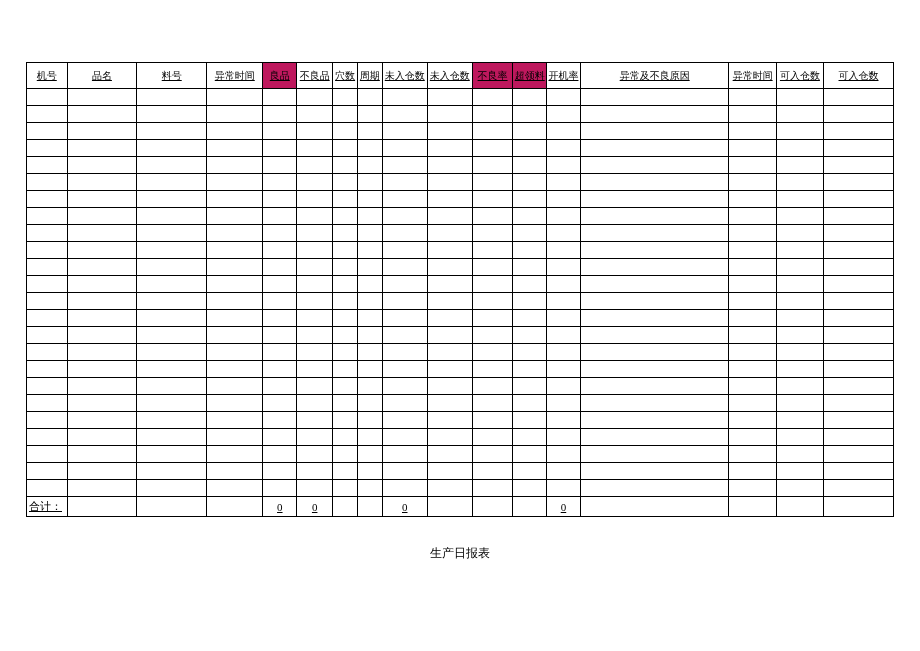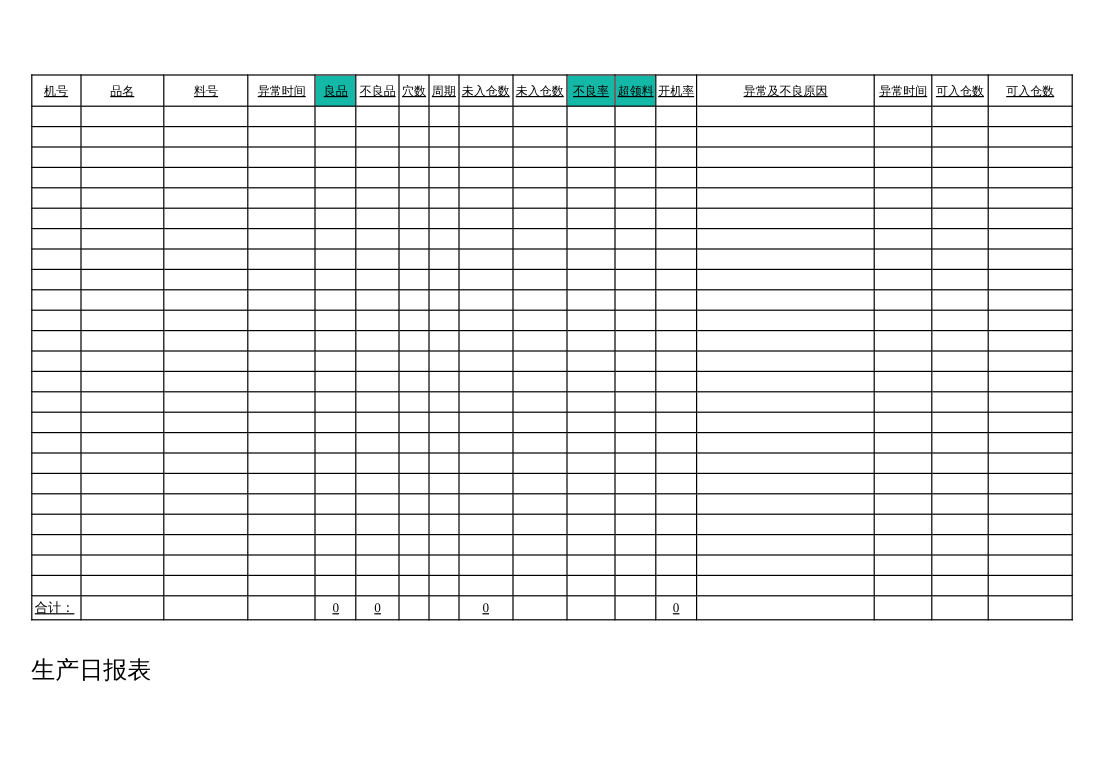--- a/index.html
+++ b/index.html
@@ -25,23 +25,24 @@
       border: 1px solid #000;
       padding: 0;
       height: 17px;
       text-align: center;
       vertical-align: middle;
       font-weight: normal;
       overflow: hidden;
       white-space: nowrap;
     }
     th { height: 26px; font-size: 10px; }
-    .hl { background: #14b8a6; }
+    .hl { background: #be185d; }
     .title {
-      font-size: 20px;
+      text-align: center;
+      font-size: 12px;
       padding-top: 28px;
       font-family: Liberation Serif, serif;
     }
     td.left { text-align: left; padding-left: 2px; }
   </style>
 </head>
 <body>
 
 <div class="wrap">
   <table>

